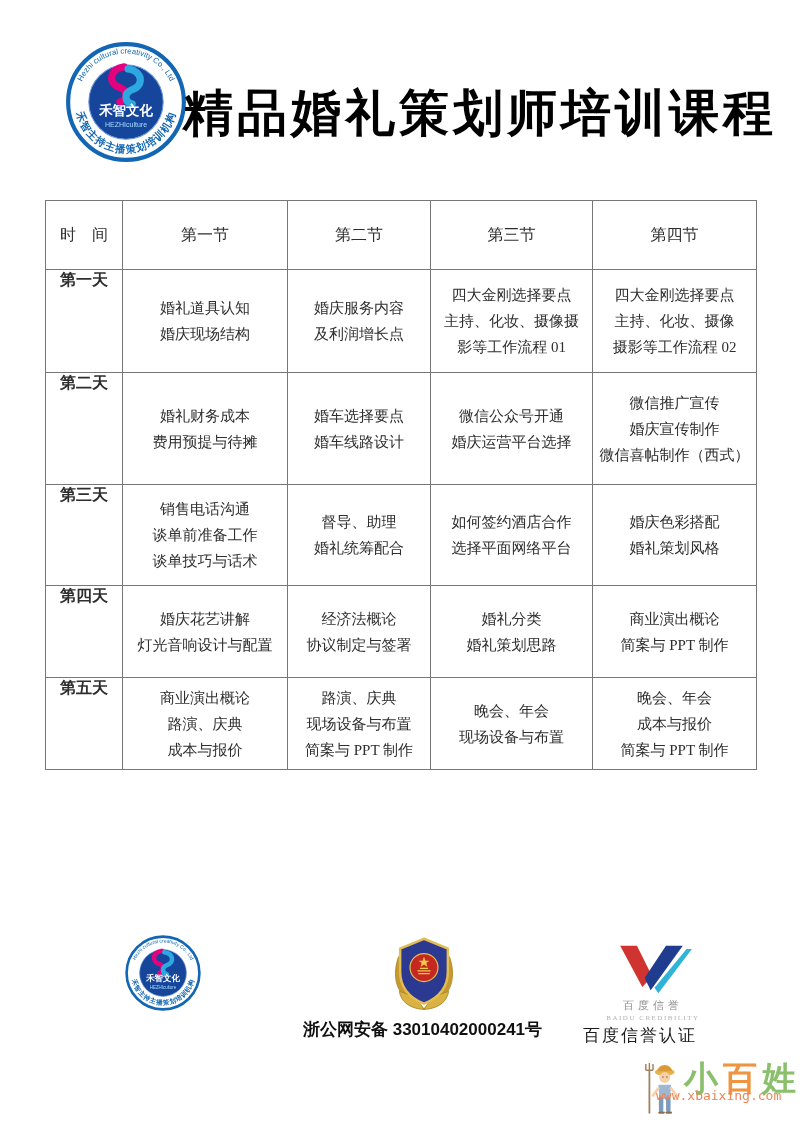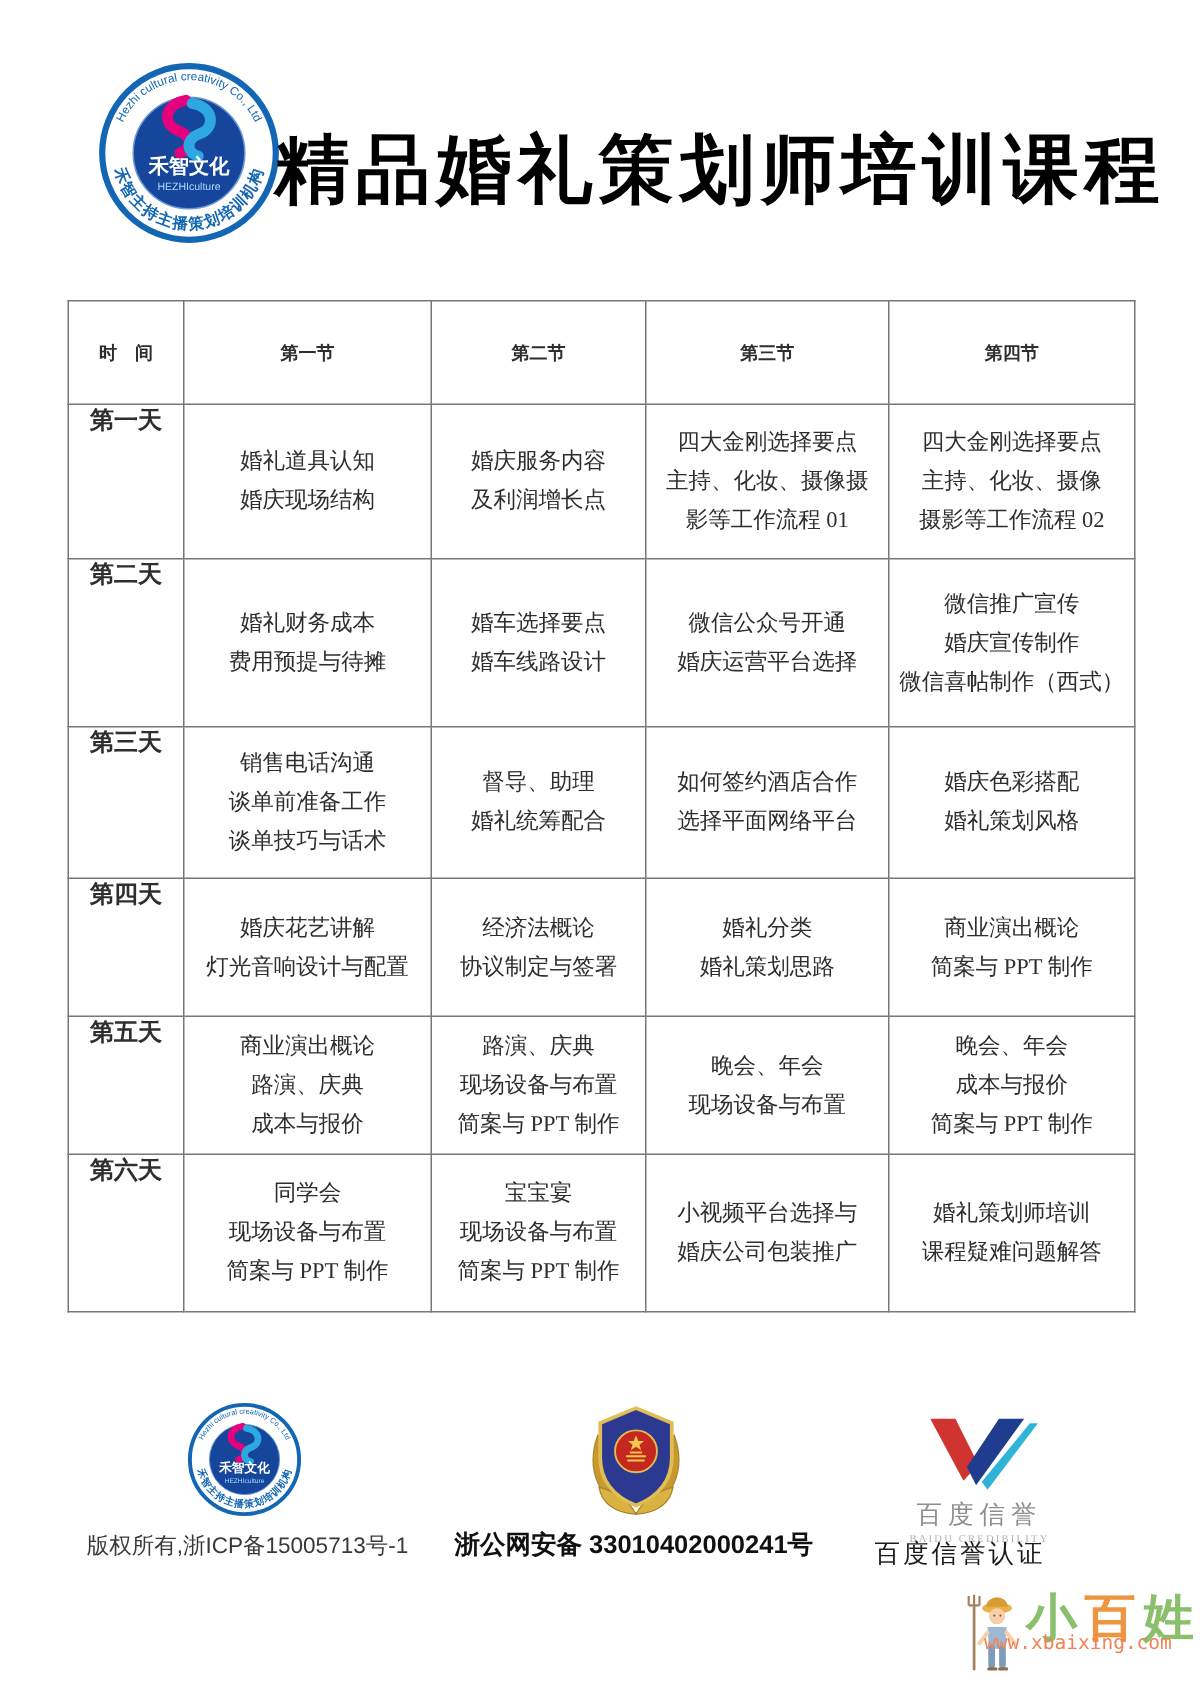--- a/index.html
+++ b/index.html
@@ -15,36 +15,36 @@
     letter-spacing:4px;white-space:nowrap;
   }
   
   table.course{
     position:absolute;left:45px;top:200px;width:711px;
     border-collapse:collapse;table-layout:fixed;
   }
   table.course th,table.course td{
     border:1px solid #777;padding:0 4px;text-align:center;color:#2e2e2e;
   }
-  table.course th{font-size:12px;font-weight:bold;height:68px;vertical-align:middle;}
+  table.course th{font-size:16px;font-weight:normal;height:68px;vertical-align:middle;}
   td.day{font-size:16px;font-weight:bold;vertical-align:top;padding-top:22px;}
   td.sess{font-size:15px;line-height:26px;vertical-align:middle;white-space:pre-line;}
   tr.r1{height:103px;} tr.r2{height:112px;} tr.r3{height:101px;}
   tr.r4{height:92px;margin-top:20px;}  tr.r5{height:92px;} tr.r6{height:105px;}
   
   .logo-foot{position:absolute;left:124px;top:934px;width:78px;height:78px;}
   .icp-text{position:absolute;left:35px;top:1021px;width:260px;text-align:center;
     font-size:15px;color:#3a3a3a;font-family:"Liberation Sans","DejaVu Sans",sans-serif;}
   .police-badge{position:absolute;left:387px;top:928px;width:74px;height:84px;}
   .police-text{position:absolute;left:295px;top:1018px;width:255px;text-align:center;
     font-size:17px;font-weight:bold;color:#101010;
     font-family:"Liberation Sans","DejaVu Sans",sans-serif;}
   .baidu-block{position:absolute;left:583px;top:940px;width:140px;text-align:center;}
   .baidu-v{width:84px;height:56px;display:block;margin:0 auto;}
-  .baidu-name{font-size:17px;color:#8f8f8f;letter-spacing:4px;margin-top:2px;}
+  .baidu-name{font-size:11px;color:#8f8f8f;letter-spacing:4px;margin-top:2px;}
   .baidu-en{font-size:7px;color:#b3b3b3;letter-spacing:1.5px;margin-top:1px;}
   .baidu-cert{position:absolute;left:583px;top:1024px;width:140px;text-align:left;
     font-size:17px;color:#1c1c1c;letter-spacing:2px;
     font-family:"Liberation Sans","DejaVu Sans",sans-serif;}
   
   .watermark{position:absolute;left:642px;top:1056px;width:158px;height:70px;}
   .farmer{position:absolute;left:2px;top:4px;width:36px;height:62px;}
   .wm-name{position:absolute;left:42px;top:0px;font-size:34px;font-weight:bold;
     letter-spacing:5px;white-space:nowrap;
     font-family:"DejaVu Sans","Liberation Sans",sans-serif;}
@@ -154,40 +154,26 @@
 成本与报价</td>
       <td class="sess">路演、庆典
 现场设备与布置
 简案与 PPT 制作</td>
       <td class="sess">晚会、年会
 现场设备与布置</td>
       <td class="sess">晚会、年会
 成本与报价
 简案与 PPT 制作</td>
     </tr>
-    <tr class="r6">
-      <td class="day">第六天</td>
-      <td class="sess">同学会
-现场设备与布置
-简案与 PPT 制作</td>
-      <td class="sess">宝宝宴
-现场设备与布置
-简案与 PPT 制作</td>
-      <td class="sess">小视频平台选择与
-婚庆公司包装推广</td>
-      <td class="sess">婚礼策划师培训
-课程疑难问题解答</td>
-    </tr>
   </tbody>
     </table>
 
   <svg class="logo-foot" viewBox="0 0 120 120">
     <use href="#hezhi-logo"></use>
   </svg>
-  <div class="icp-text">版权所有,浙ICP备15005713号-1</div>
 
   <svg class="police-badge" viewBox="0 0 90 100">
     <path d="M14,34 C4,62 14,88 45,97 C24,86 15,62 19,34 Z" fill="#c79a2d" stroke="#a8842a" stroke-width="1"></path>
     <path d="M76,34 C86,62 76,88 45,97 C66,86 75,62 71,34 Z" fill="#c79a2d" stroke="#a8842a" stroke-width="1"></path>
     <path d="M45,98 C28,97 17,89 15,76 C30,80 40,88 45,98 Z" fill="#d9b242" stroke="#a8842a" stroke-width="1"></path>
     <path d="M45,98 C62,97 73,89 75,76 C60,80 50,88 45,98 Z" fill="#d9b242" stroke="#a8842a" stroke-width="1"></path>
     <path d="M45,12 L74,24 L74,52 C74,72 62,84 45,91 C28,84 16,72 16,52 L16,24 Z" fill="#2b3990" stroke="#e2bc55" stroke-width="3"></path>
     <circle cx="45" cy="47" r="17" fill="#c4281f" stroke="#e2bc55" stroke-width="1.5"></circle>
     <polygon points="45,34 46.8,38.6 51.6,38.6 47.8,41.6 49.2,46.2 45,43.4 40.8,46.2 42.2,41.6 38.4,38.6 43.2,38.6" fill="#f2c94c"></polygon>
     <path d="M37,51 h16 M38,54.5 h14 M40,48 h10" stroke="#f2c94c" stroke-width="1.6" fill="none"></path>

